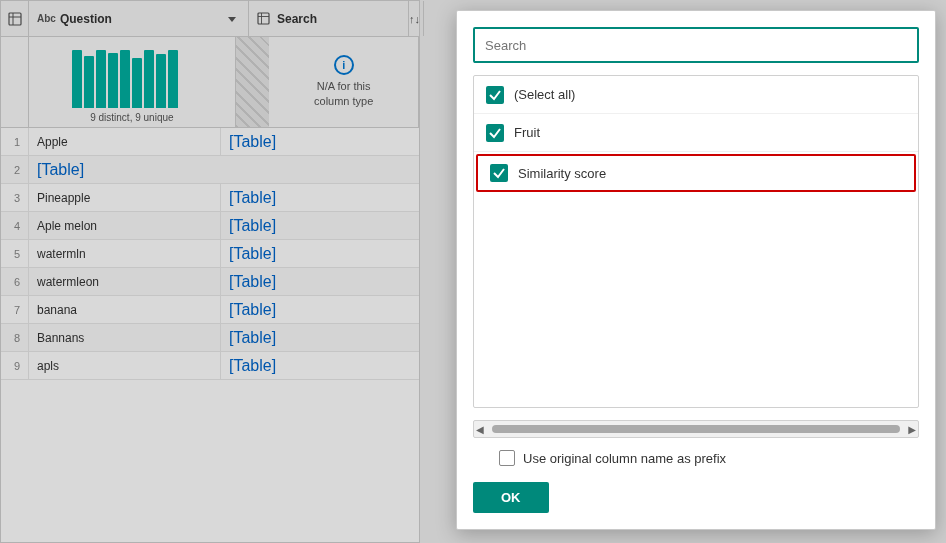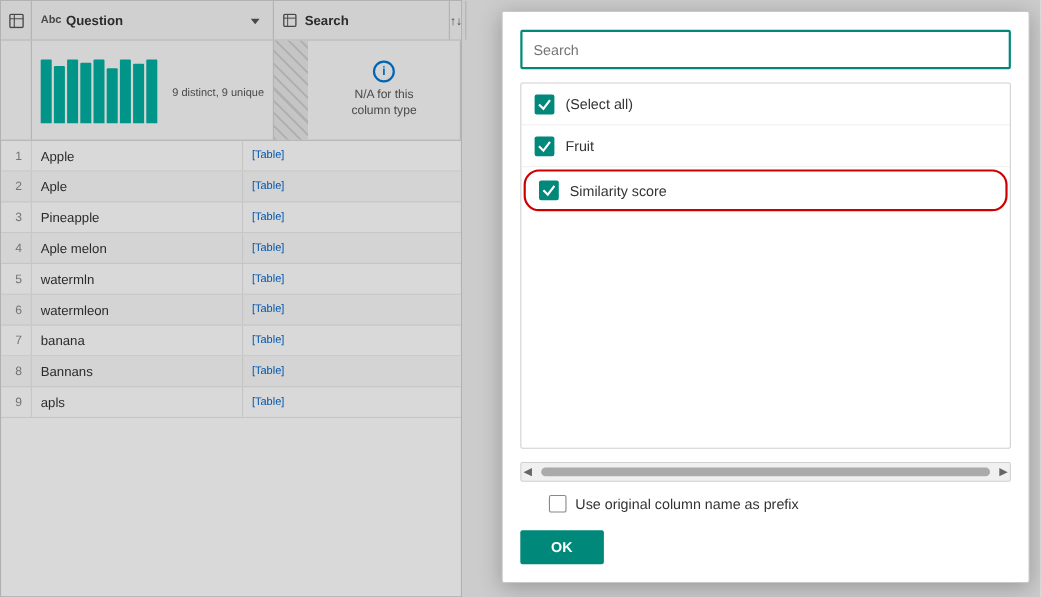--- a/index.html
+++ b/index.html
@@ -94,21 +94,21 @@
       display: flex;
       border-bottom: 1px solid #d0d0d0;
       background: #fafafa;
     }
 
     .histogram-cell {
       width: 220px;
       height: 90px;
       border-right: 1px solid #d0d0d0;
       display: flex;
-      flex-direction: row;
+      flex-direction: column;
       align-items: center;
       justify-content: flex-end;
       padding: 4px 8px;
       position: relative;
     }
 
     .histogram-bars {
       display: flex;
       align-items: flex-end;
       gap: 2px;
@@ -207,21 +207,21 @@
       height: 100%;
       display: flex;
       align-items: center;
       flex-shrink: 0;
     }
 
     .row-fruits {
       width: 160px;
       padding: 0 8px;
       color: #0066cc;
-      font-size: 10px;
+      font-size: 16px;
       height: 100%;
       display: flex;
       align-items: center;
     }
 
     
     .dialog-overlay {
       position: absolute;
       top: 0;
       left: 0;
@@ -278,21 +278,21 @@
       height: 38px;
     }
 
     .checkbox-item:not(:last-child) {
       border-bottom: 1px solid #f0f0f0;
     }
 
     .checkbox-item.highlighted {
       border: 2px solid #cc0000;
       margin: 2px;
-      border-radius: 14px;
+      border-radius: 2px;
     }
 
     .cb-box {
       width: 18px;
       height: 18px;
       border-radius: 2px;
       background: #00897b;
       display: flex;
       align-items: center;
       justify-content: center;
@@ -461,21 +461,20 @@
     </div>
 
     <div id="data-rows-container">
         <div class="data-row">
       <div class="row-num">1</div>
       <div class="row-question">Apple</div>
       <div class="row-fruits">[Table]</div>
     </div>
         <div class="data-row">
       <div class="row-num">2</div>
-      <div class="row-question">Aple</div>
       <div class="row-fruits">[Table]</div>
     </div>
         <div class="data-row">
       <div class="row-num">3</div>
       <div class="row-question">Pineapple</div>
       <div class="row-fruits">[Table]</div>
     </div>
         <div class="data-row">
       <div class="row-num">4</div>
       <div class="row-question">Aple melon</div>

